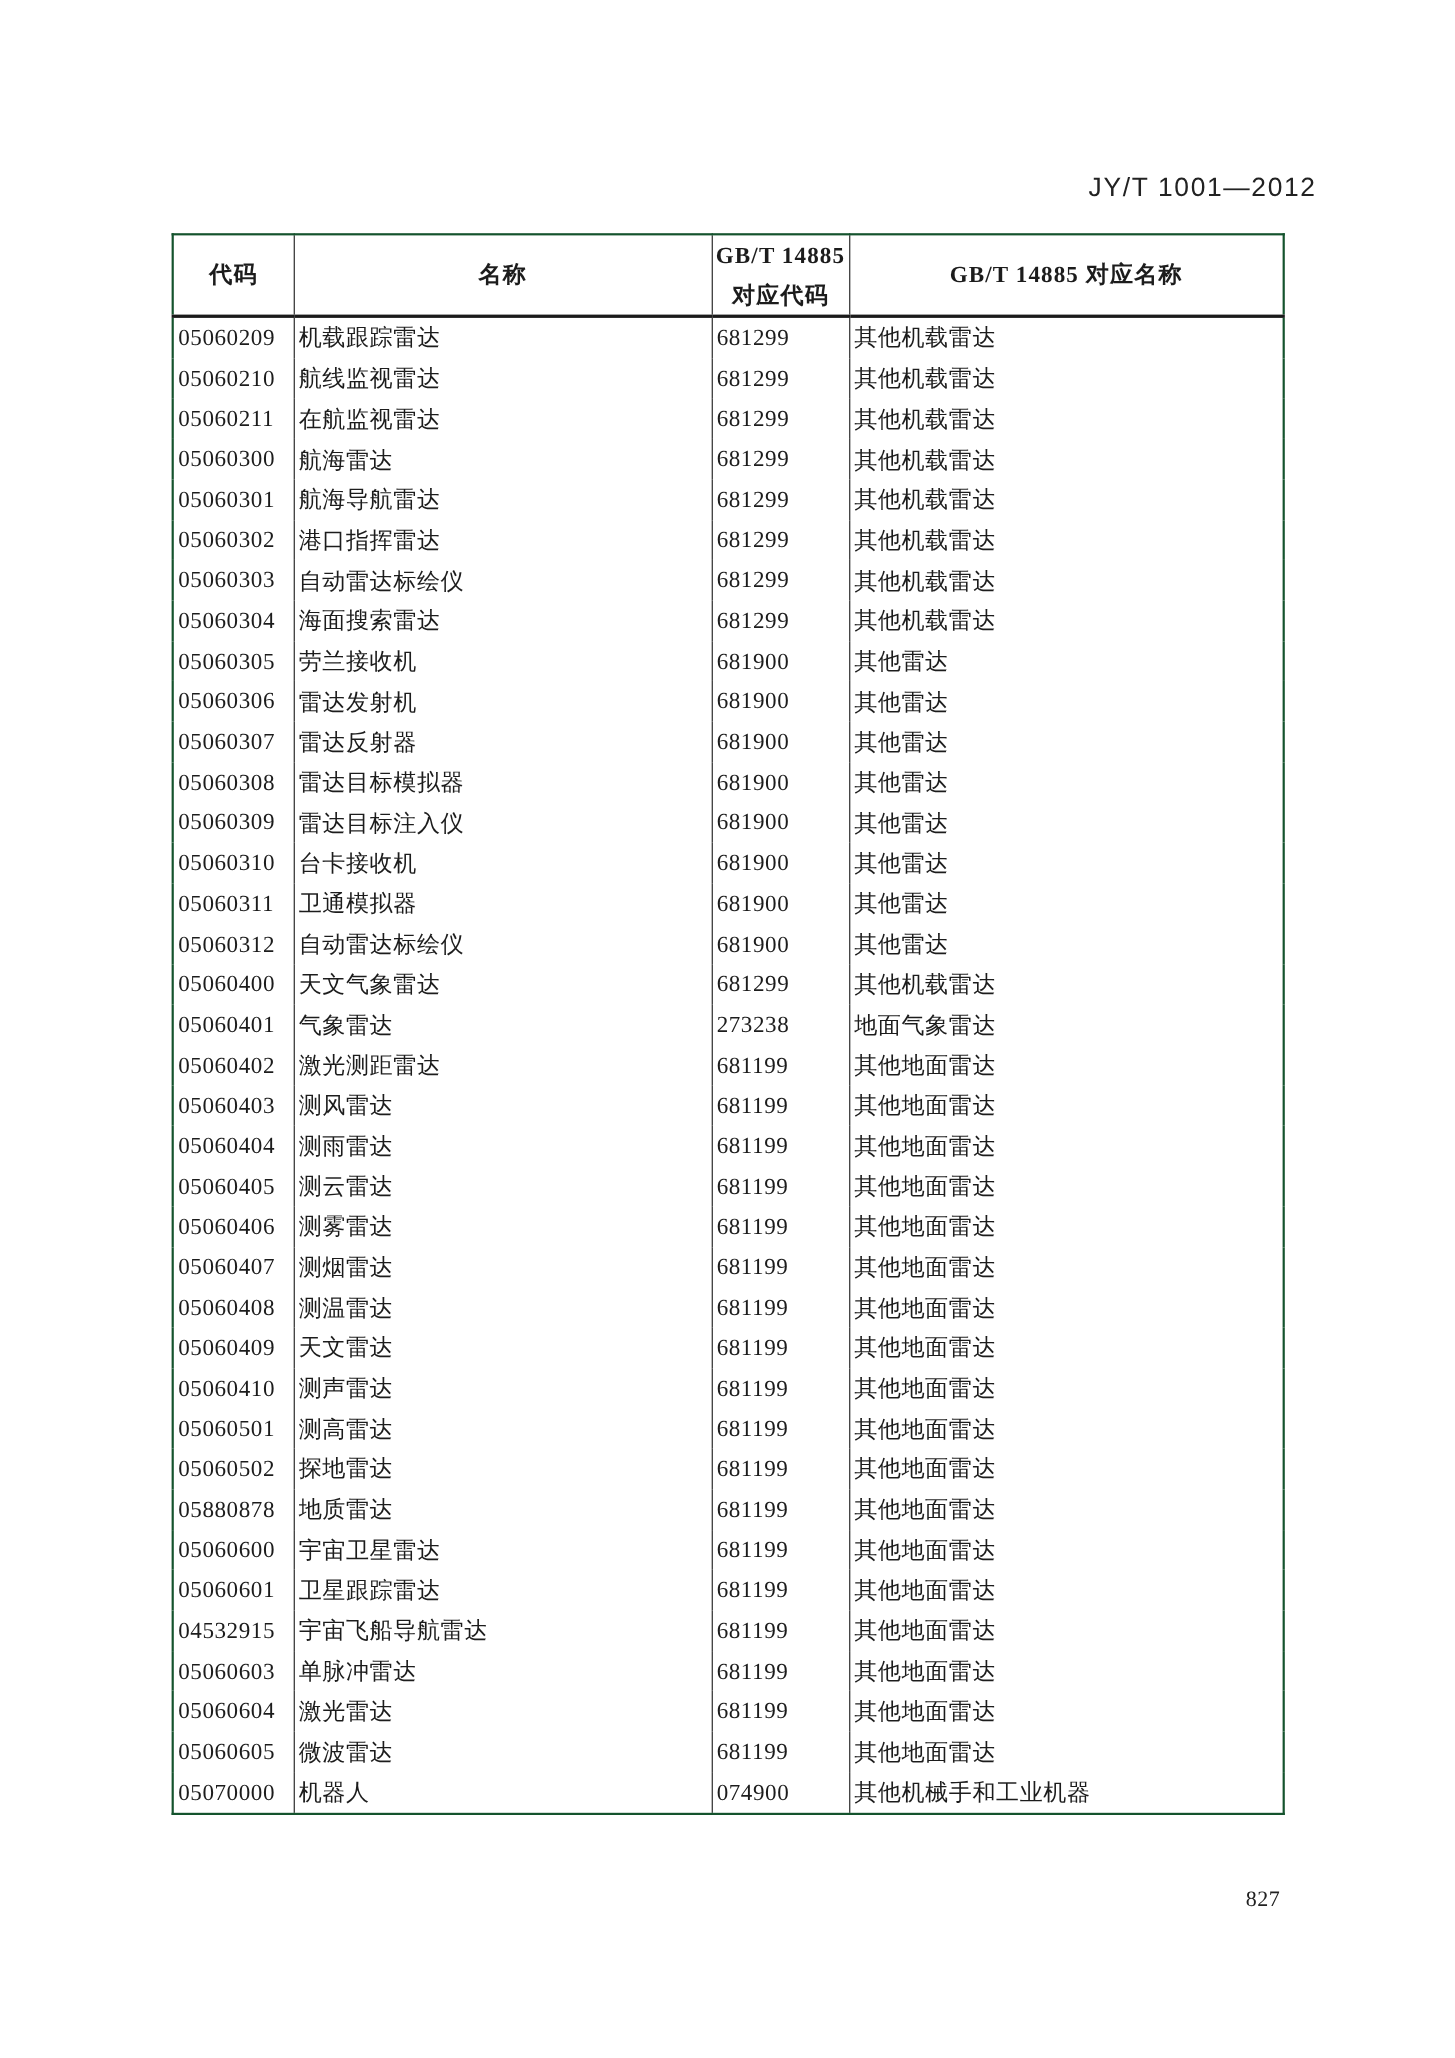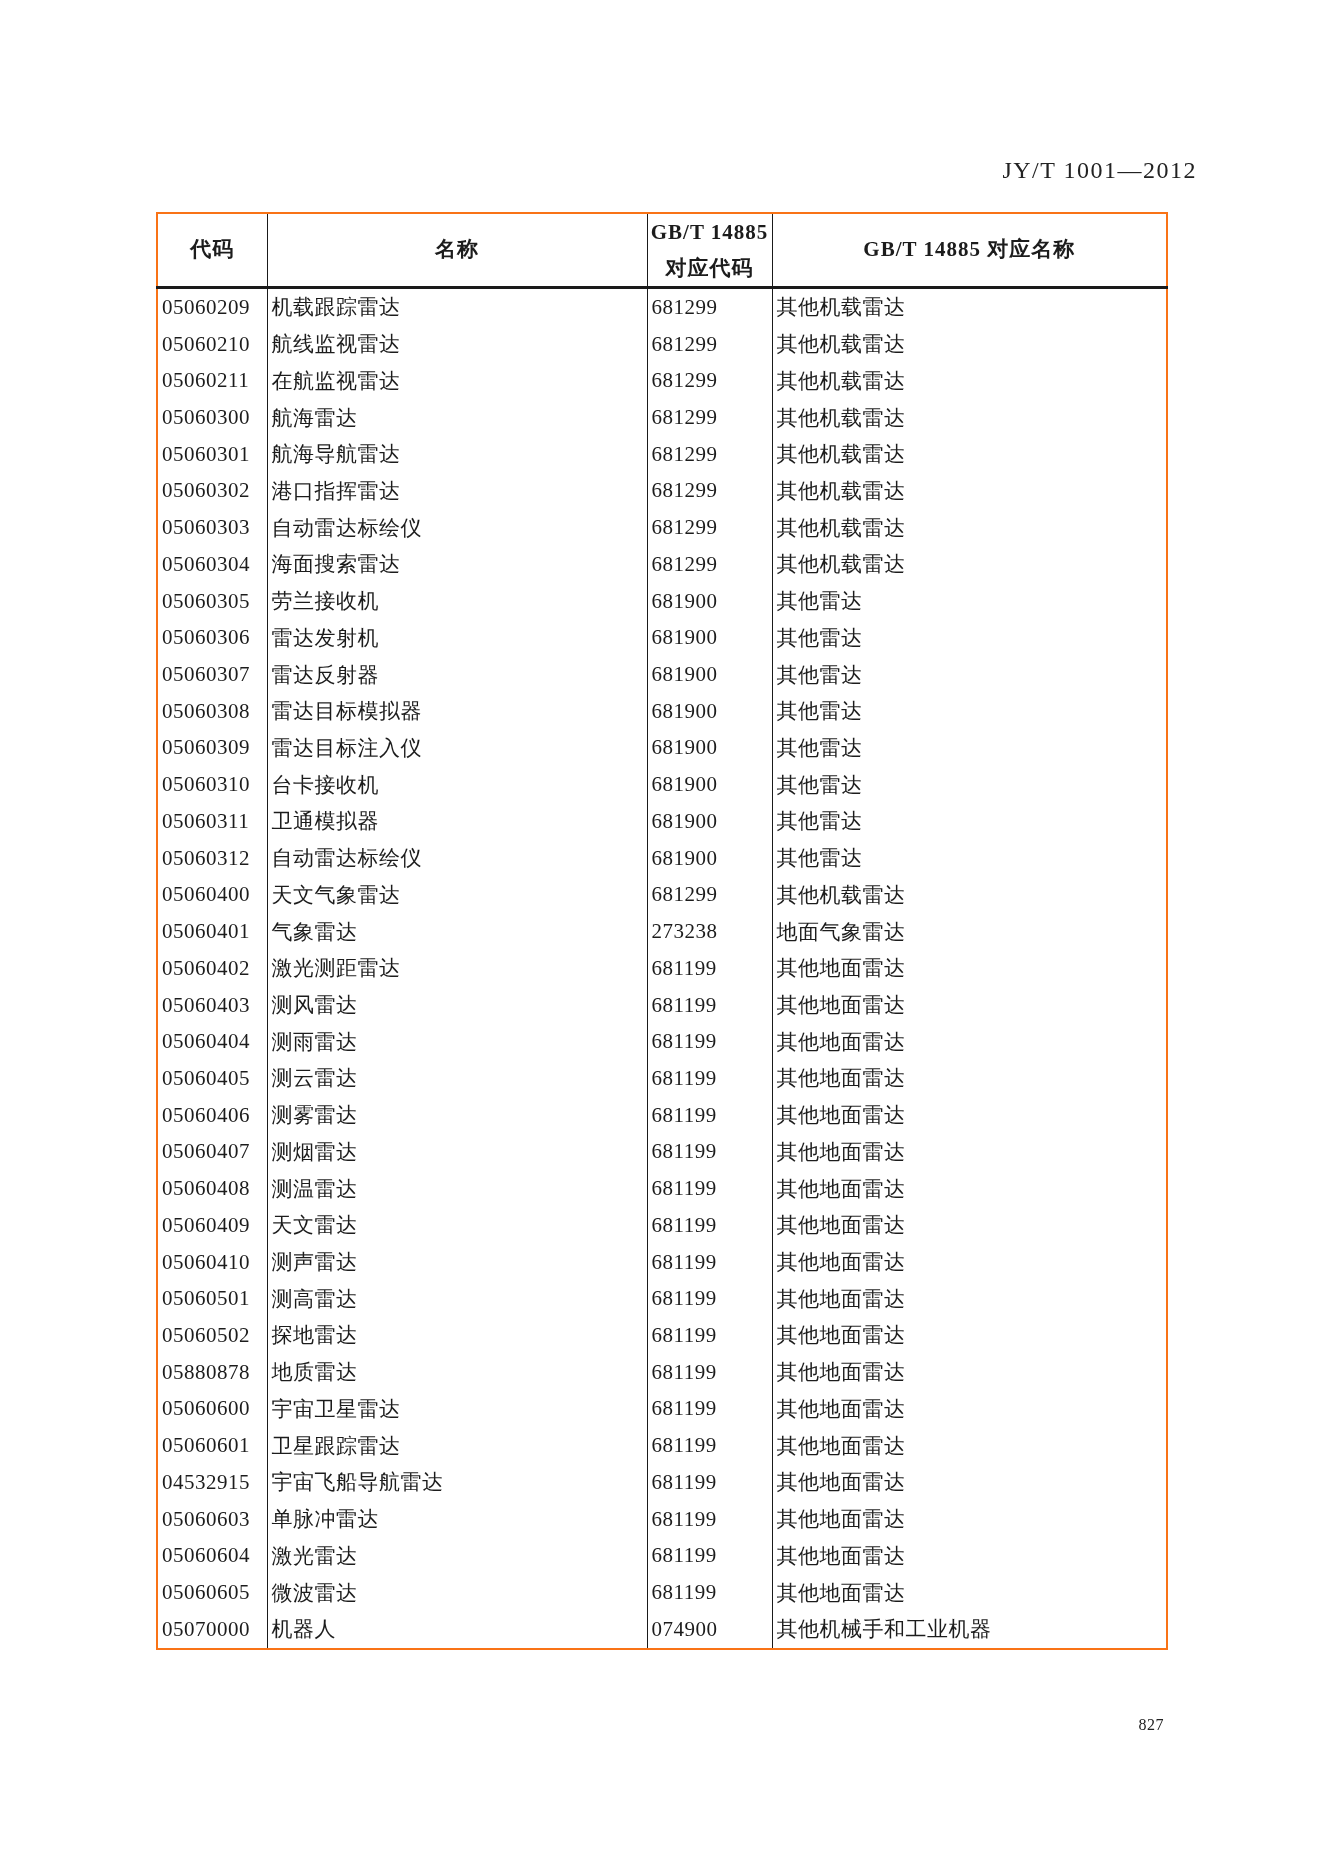--- a/index.html
+++ b/index.html
@@ -14,34 +14,34 @@
     font-family: "Liberation Serif", "DejaVu Serif", serif;
     color: #1c1c1c;
     overflow: hidden;
   }
   .doc-ref {
     position: absolute;
     top: 157px;
     left: 0;
     width: 1197px;
     text-align: right;
-    font-family: Liberation Serif, serif;
+    font-family: Liberation Sans, sans-serif;
     font-size: 24px;
     letter-spacing: 1.5px;
     color: #222222;
     white-space: pre;
   }
   table.code-table {
     position: absolute;
     left: 156px;
     top: 212px;
     width: 1010px;
     border-collapse: collapse;
     table-layout: fixed;
-    border: 2px solid #f97316;
+    border: 2px solid #14532d;
   }
   table.code-table col.w0 { width: 110px; }
   table.code-table col.w1 { width: 380px; }
   table.code-table col.w2 { width: 125px; }
   table.code-table col.w3 { width: 395px; }
   table.code-table th {
     border-left: 1px solid #1a1a1a;
     border-right: 1px solid #1a1a1a;
     border-bottom: 3px solid #1a1a1a;
     height: 71px;
@@ -65,21 +65,21 @@
     white-space: nowrap;
     overflow: hidden;
   }
   .hdr-line { display: block; line-height: 36px; }
   .page-number {
     position: absolute;
     top: 1716px;
     left: 0;
     width: 1164px;
     text-align: right;
-    font-size: 16px;
+    font-size: 20px;
     letter-spacing: 0.5px;
     color: #222222;
   }
 </style>
 </head>
 <body>
 
 <div class="doc-ref">JY/T 1001—2012</div>
 
 <table class="code-table">

